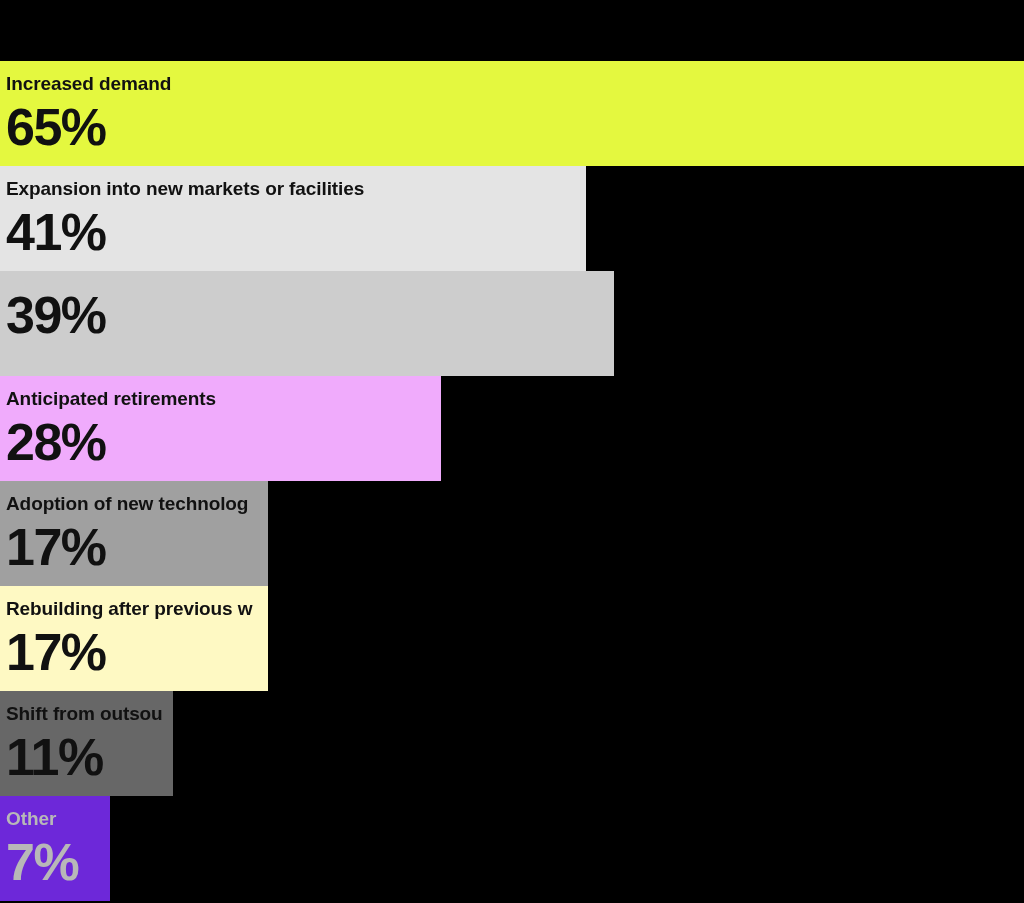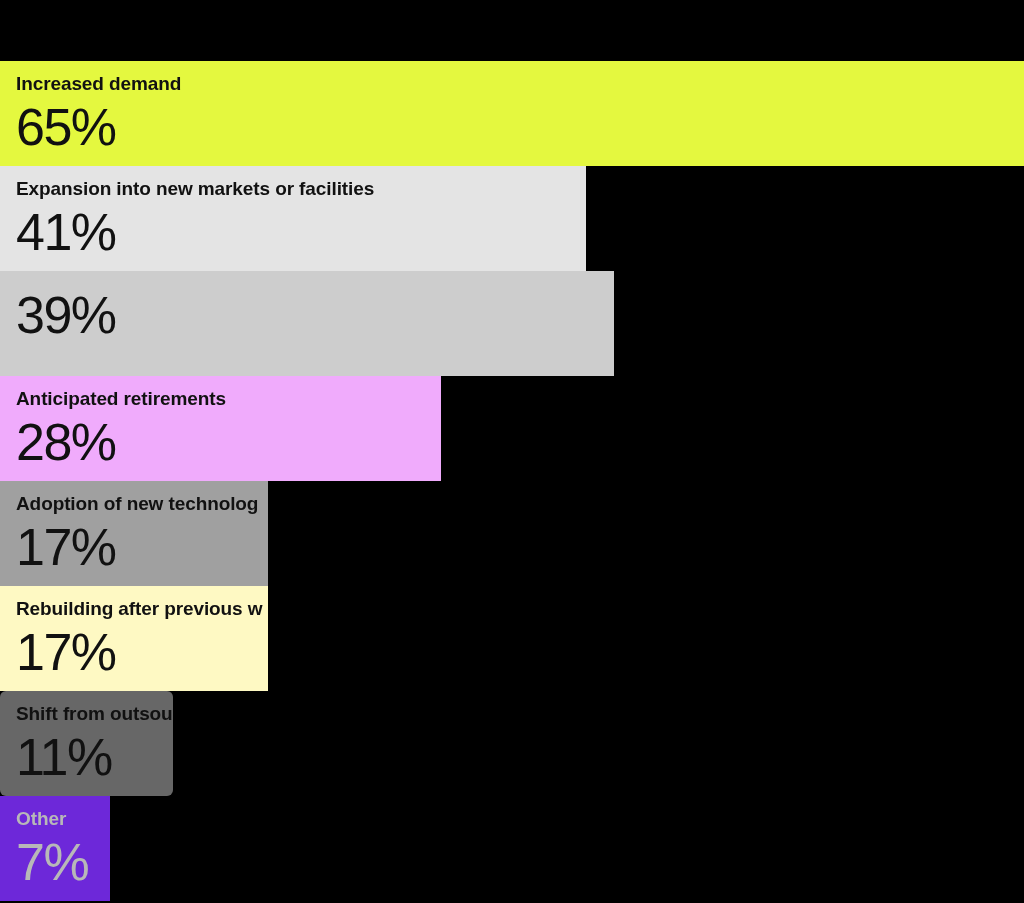--- a/index.html
+++ b/index.html
@@ -45,39 +45,39 @@
     height: 105px;
     overflow: hidden;
   }
 
   .bar-content {
     position: absolute;
     left: 0;
     top: 0;
     width: 1024px;
     height: 105px;
-    padding: 12px 0 0 16px;
+    padding: 12px 0 0 6px;
     box-sizing: border-box;
     white-space: nowrap;
   }
 
   .bar-label {
     display: block;
     font-size: 19px;
     font-weight: 600;
     line-height: 22px;
     letter-spacing: -0.1px;
     color: #111111;
     white-space: nowrap;
   }
 
   .bar-value {
     display: block;
     font-size: 52px;
-    font-weight: 400;
+    font-weight: 700;
     line-height: 60px;
     letter-spacing: -1.5px;
     margin-top: 2px;
     color: #111111;
     white-space: nowrap;
   }
 
   .bar-row.inverted .bar-label,
   .bar-row.inverted .bar-value {
     color: #b8b8b8;
@@ -129,21 +129,21 @@
       </div>
       <div class="bar-row">
         <div class="bar-fill" style="width: 268px; background: #fef9c3;">
           <div class="bar-content">
             <span class="bar-label">Rebuilding after previous w</span>
             <span class="bar-value">17%</span>
           </div>
         </div>
       </div>
       <div class="bar-row">
-        <div class="bar-fill" style="width: 173px; background: rgb(103, 103, 103); border-radius: 6px;">
+        <div class="bar-fill" style="width: 173px; background: rgb(103, 103, 103);">
           <div class="bar-content">
             <span class="bar-label">Shift from outsou</span>
             <span class="bar-value">11%</span>
           </div>
         </div>
       </div>
       <div class="bar-row inverted">
         <div class="bar-fill" style="width: 110px; background: #6d28d9;">
           <div class="bar-content">
             <span class="bar-label">Other</span>

